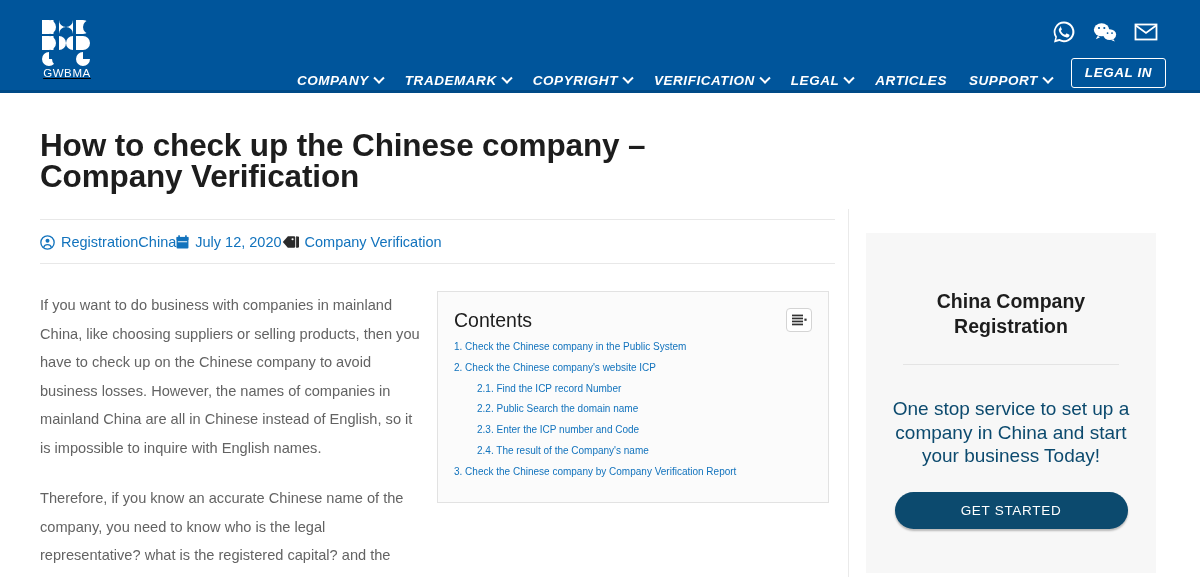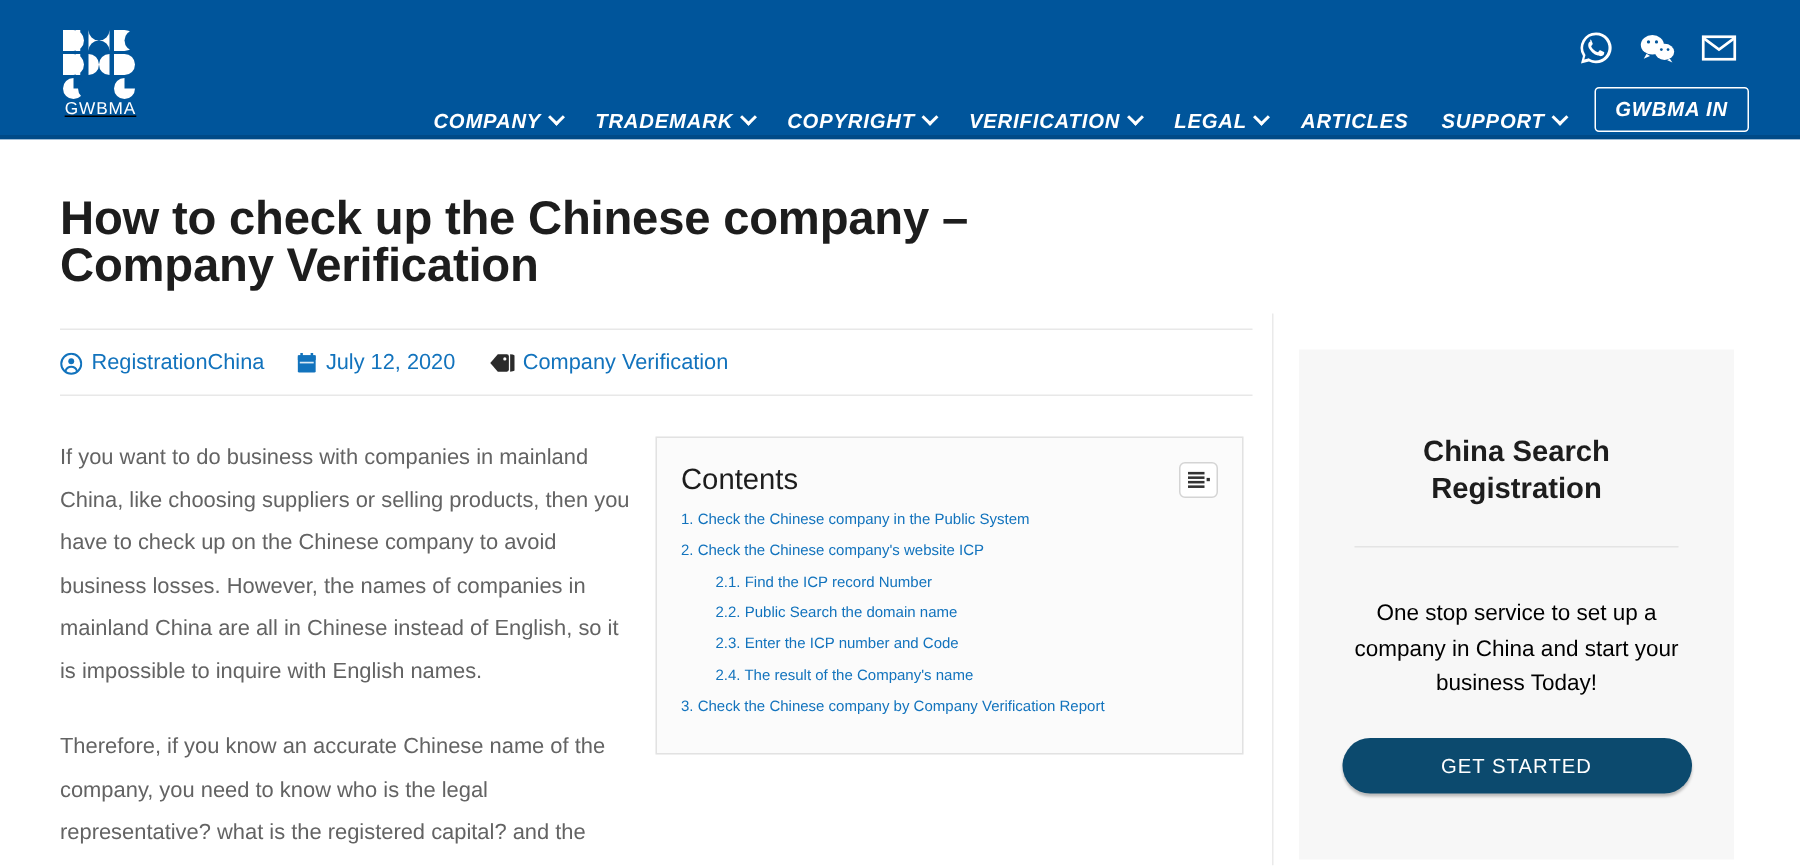--- a/index.html
+++ b/index.html
@@ -132,21 +132,20 @@
     max-width: 740px;
   }
   .meta-sep {
     margin-top: 27px;
     border-top: 1px solid #e8e8e8;
     width: 795px;
   }
   .meta-row {
     display: flex;
     align-items: center;
-    gap: 22px;
     padding: 14px 0 13px;
     border-bottom: 1px solid #e8e8e8;
     width: 795px;
   }
   .meta-item {
     display: flex;
     align-items: center;
     gap: 6px;
     color: #1273bd;
     font-size: 14.5px;
@@ -222,22 +221,22 @@
     font-size: 19.5px;
     font-weight: 700;
     color: #1d1d1d;
     line-height: 25px;
   }
   .sb-rule {
     border-top: 1px solid #e4e4e4;
     margin: 25px 11px 24px;
   }
   .sb-text {
-    color: #000000;
-    font-size: 15px;
+    color: #0c4a6e;
+    font-size: 19px;
     line-height: 23.5px;
     margin-top: 32px;
   }
   .sb-btn {
     margin: 24px auto 0;
     width: 233px;
     height: 37px;
     background: #0c4a6e;
     border-radius: 19px;
     color: #ffffff;
@@ -326,21 +325,21 @@
       <span>LEGAL</span>
       <i class="chev"></i>
     </div>
     <div class="nav-item">
       <span>ARTICLES</span>
     </div>
     <div class="nav-item">
       <span>SUPPORT</span>
       <i class="chev"></i>
     </div>
-    <div class="signin-btn">GWBMA IN</div>
+    <div class="signin-btn">LEGAL IN</div>
   </div>
 </div>
 
 <div class="page">
 
   <div class="divider-v"></div>
 
   <div class="main">
 
     <h1 class="article-title">How to check up the Chinese company – Company Verification</h1>
@@ -404,19 +403,19 @@
           <a class="toc-link lvl2">2.3. Enter the ICP number and Code</a>
           <a class="toc-link lvl2">2.4. The result of the Company's name</a>
           <a class="toc-link">3. Check the Chinese company by Company Verification Report</a>
         </div>
       </div>
 
     </div>
   </div>
 
   <div class="sidebar">
-    <div class="sb-title">China Search Registration</div>
+    <div class="sb-title">China Company Registration</div>
     <div class="sb-rule"></div>
     <div class="sb-text">One stop service to set up a company in China and start your business Today!</div>
     <div class="sb-btn">GET STARTED</div>
   </div>
 
 </div>
 
 </body></html>

